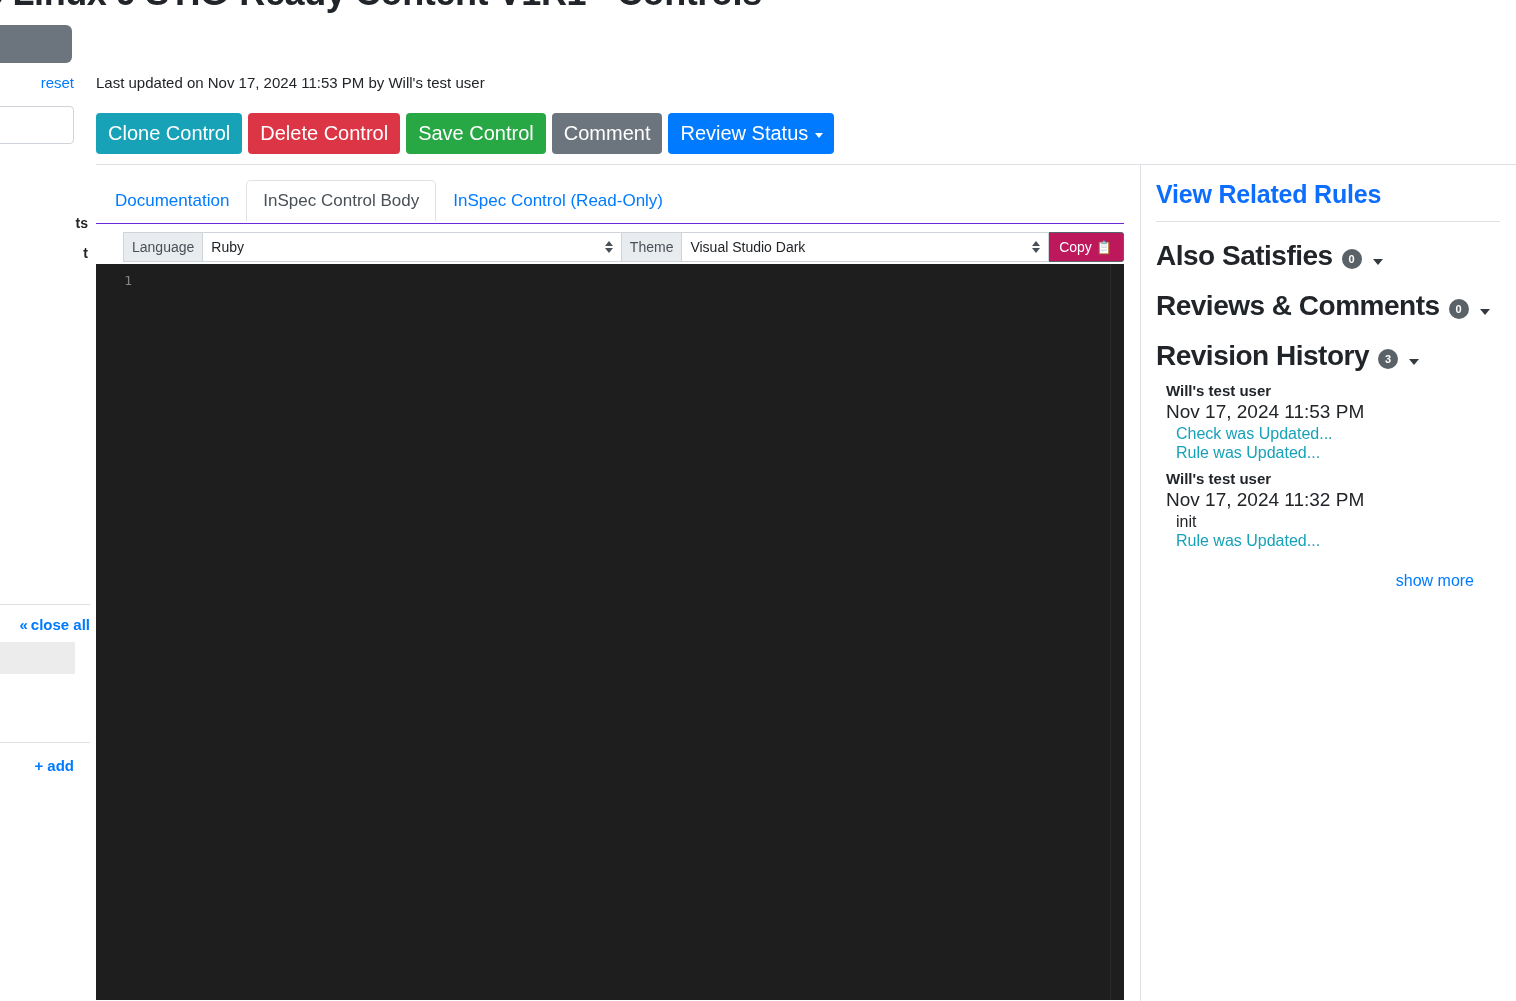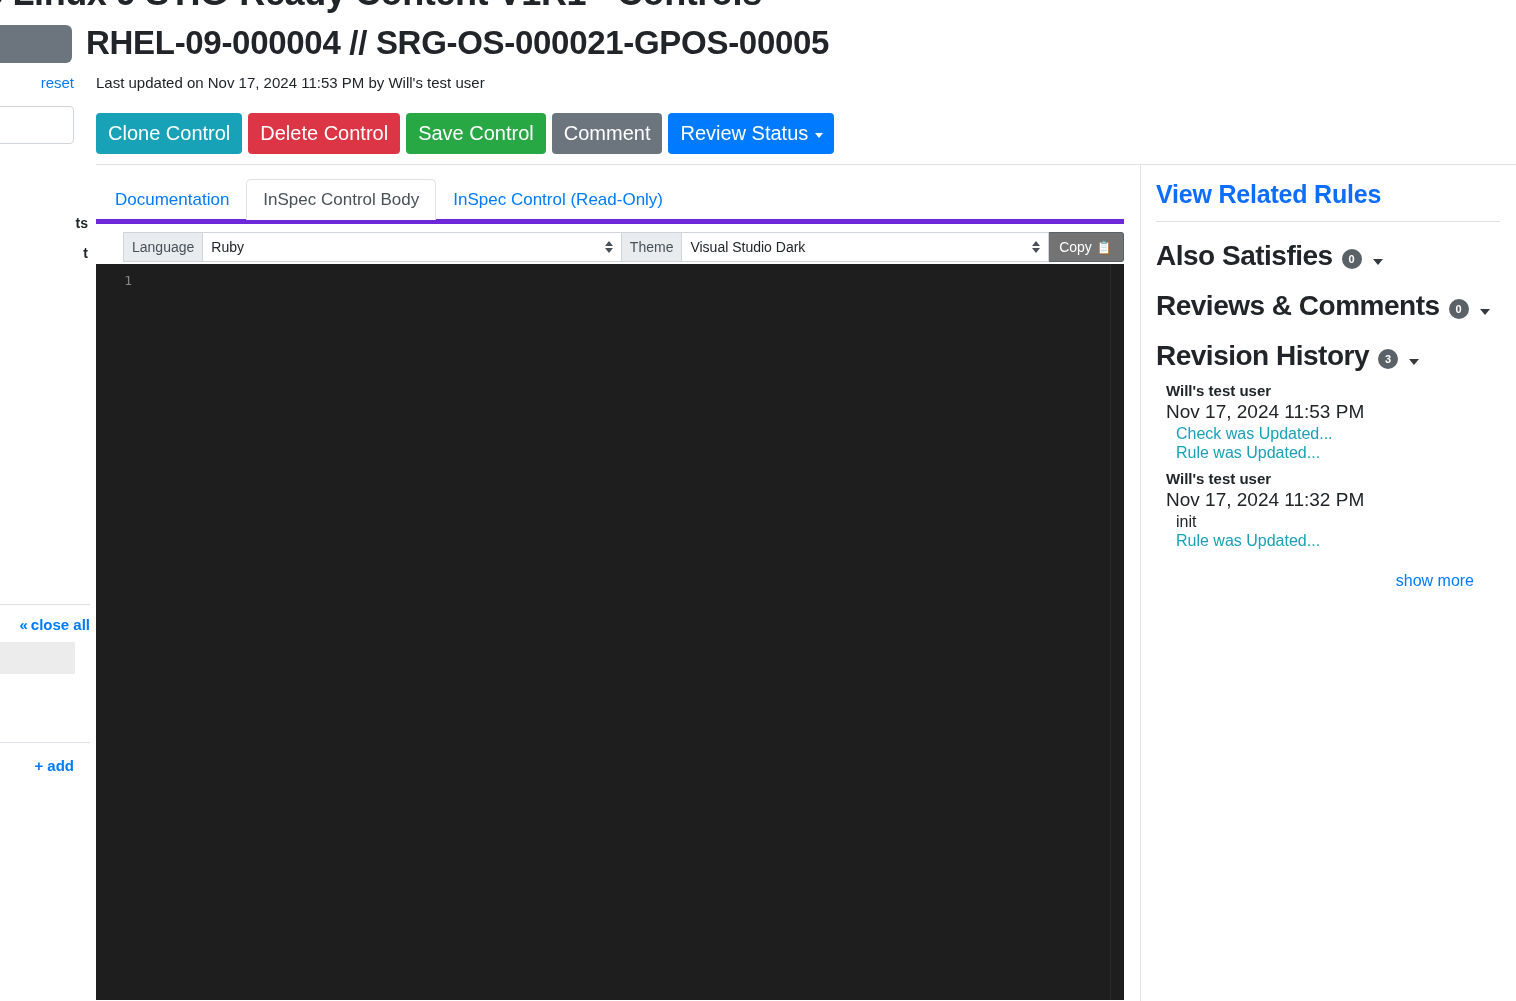--- a/index.html
+++ b/index.html
@@ -169,22 +169,22 @@
   
   .main-col {
     position: absolute;
     left: 96px; top: 180px;
     width: 1028px;
   }
 
   
   .tabs {
     display: flex;
-    align-items: flex-end;
-    border-bottom: 5px solid #6d28d9;
+    align-items: flex-start;
+    border-bottom: 1px solid #6d28d9;
     height: 44px;
     padding-left: 2px;
   }
   .tab {
     font-size: 17px;
     color: #007bff;
     padding: 10px 16px;
     border: 1px solid transparent;
     border-bottom: none;
     border-radius: 5px 5px 0 0;
@@ -244,21 +244,21 @@
   .sel-arrows i {
     display: block;
     width: 0; height: 0;
     border-left: 4px solid transparent;
     border-right: 4px solid transparent;
   }
   .sel-arrows i.up   { border-bottom: 5px solid #495057; }
   .sel-arrows i.down { border-top: 5px solid #495057; }
 
   .tb-copy {
-    background: #737373;
+    background: #be185d;
     color: #fff;
     display: flex;
     align-items: center;
     gap: 5px;
     padding: 0 10px;
     border: 1px solid #5a6268;
     border-left: none;
     border-radius: 0 3px 3px 0;
     cursor: pointer;
     white-space: nowrap;
@@ -422,21 +422,20 @@
     <div class="rail-text t1">ts</div>
     <div class="rail-text t2">t</div>
     <div class="rail-hr h1"></div>
     <div class="rail-closeall"><span class="rail-chev">«</span><span>close all</span></div>
     <div class="rail-box"></div>
     <div class="rail-hr h2"></div>
     <div class="rail-add">+ add</div>
   </div>
 
   <div class="severity-badge"></div>
-  <div class="control-title">RHEL-09-000004 // SRG-OS-000021-GPOS-00005</div>
   <div class="last-updated">Last updated on Nov 17, 2024 11:53 PM by Will's test user</div>
 
   <div class="btn-row">
     <button class="btn btn-clone">Clone Control</button>
     <button class="btn btn-delete">Delete Control</button>
     <button class="btn btn-save">Save Control</button>
     <button class="btn btn-comment">Comment</button>
     <button class="btn btn-review"><span>Review Status</span><span class="caret"></span></button>
   </div>
 

